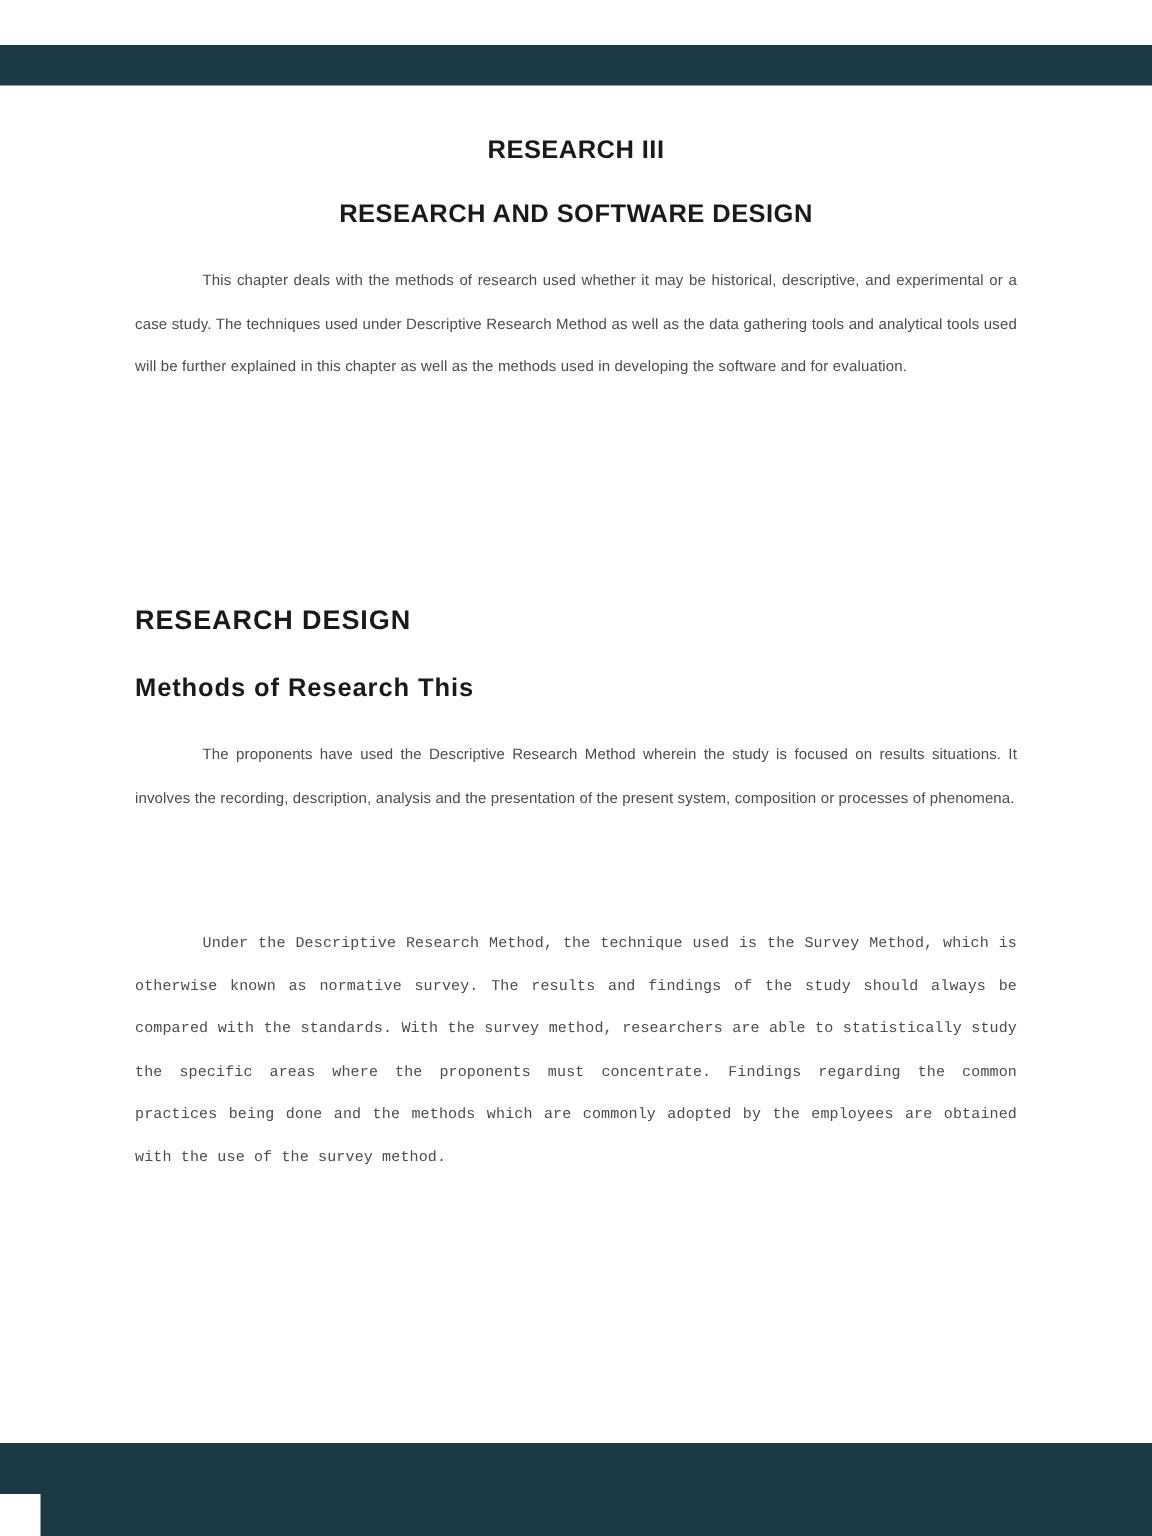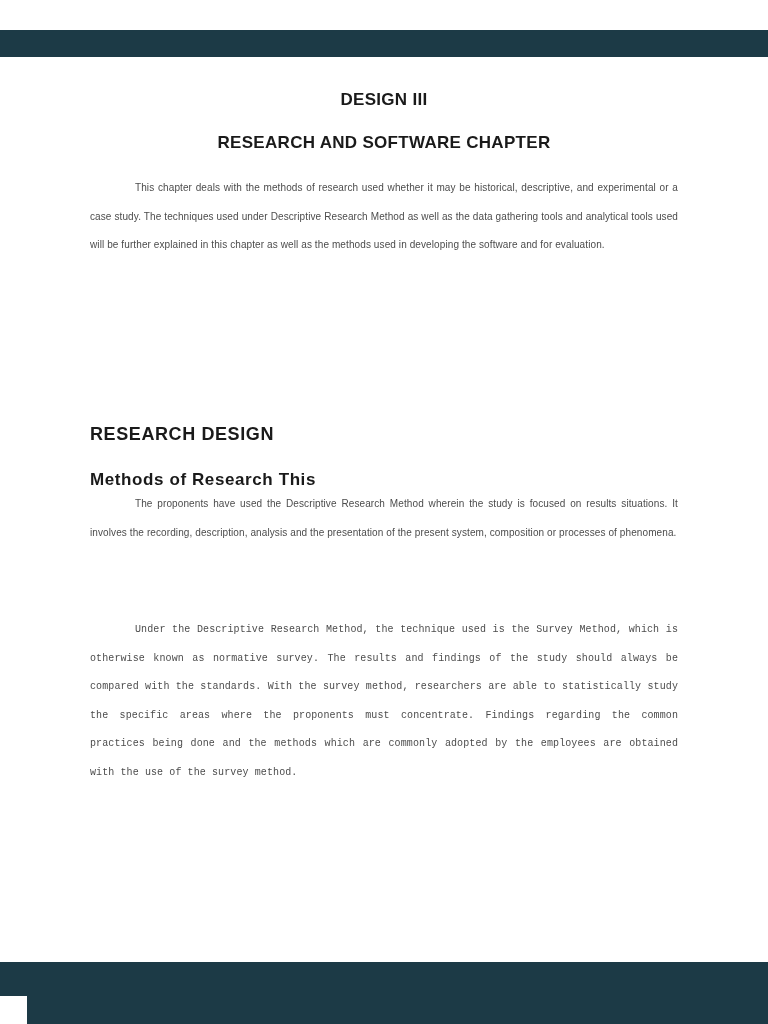--- a/index.html
+++ b/index.html
@@ -57,21 +57,20 @@
   }
   .chapter-title   { top: 85px; }
   .chapter-subtitle{ top: 128px; }
 
   .h-left {
     position: absolute;
     left: 90px;
     right: 90px;
     color: var(--heading-text);
     font-weight: bold;
-    margin-top: 21px;
   }
   .section-heading {
     top: 399px;
     font-size: 18px;
     line-height: 29px;
     letter-spacing: 0.6px;
   }
   .subsection-heading {
     top: 444px;
     font-size: 17px;
@@ -97,23 +96,23 @@
 </style>
 </head>
 <body>
 
 <div class="screen">
 
   <div class="band band-top"></div>
 
   <main class="doc-page">
 
-    <h1 class="h-center chapter-title">DESIGN III</h1>
+    <h1 class="h-center chapter-title">RESEARCH III</h1>
 
-    <h2 class="h-center chapter-subtitle">RESEARCH AND SOFTWARE CHAPTER</h2>
+    <h2 class="h-center chapter-subtitle">RESEARCH AND SOFTWARE DESIGN</h2>
 
     <p class="body-para para-intro">This chapter deals with the methods of research used whether it may be historical, descriptive, and experimental or a case study. The techniques used under Descriptive Research Method as well as the data gathering tools and analytical tools used will be further explained in this chapter as well as the methods used in developing the software and for evaluation.</p>
 
     <h3 class="h-left section-heading">RESEARCH DESIGN</h3>
 
     <h4 class="h-left subsection-heading">Methods of Research This</h4>
 
     <p class="body-para para-method">The proponents have used the Descriptive Research Method wherein the study is focused on results situations. It involves the recording, description, analysis and the presentation of the present system, composition or processes of phenomena.</p>
 
     <p class="body-para para-survey">Under the Descriptive Research Method, the technique used is the Survey Method, which is otherwise known as normative survey. The results and findings of the study should always be compared with the standards. With the survey method, researchers are able to statistically study the specific areas where the proponents must concentrate. Findings regarding the common practices being done and the methods which are commonly adopted by the employees are obtained with the use of the survey method.</p>

